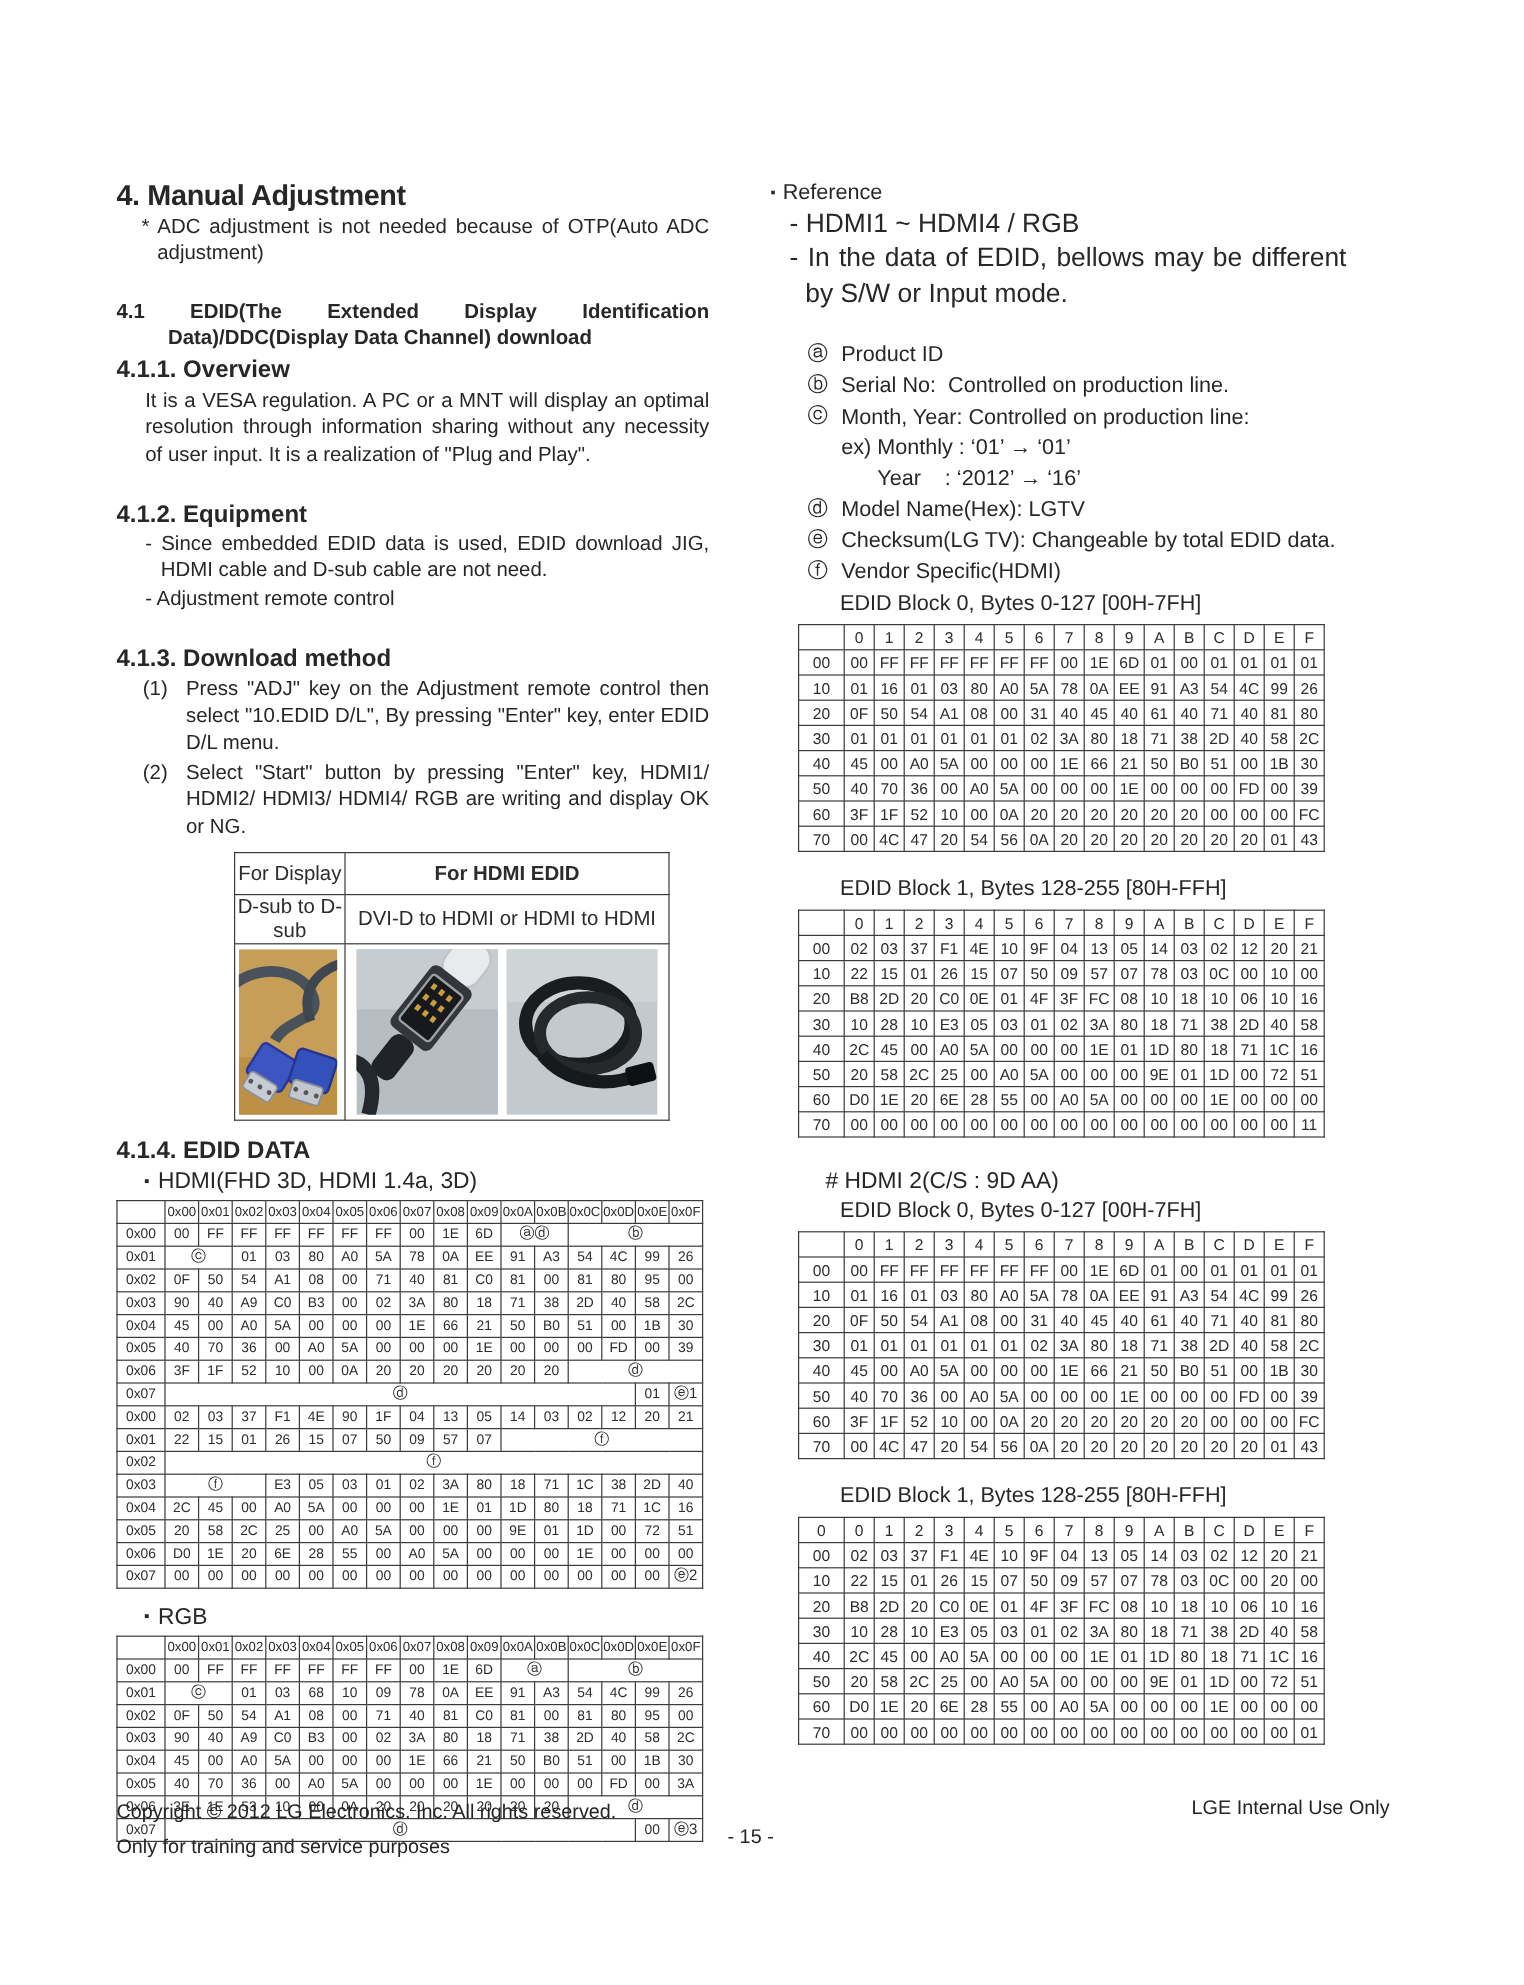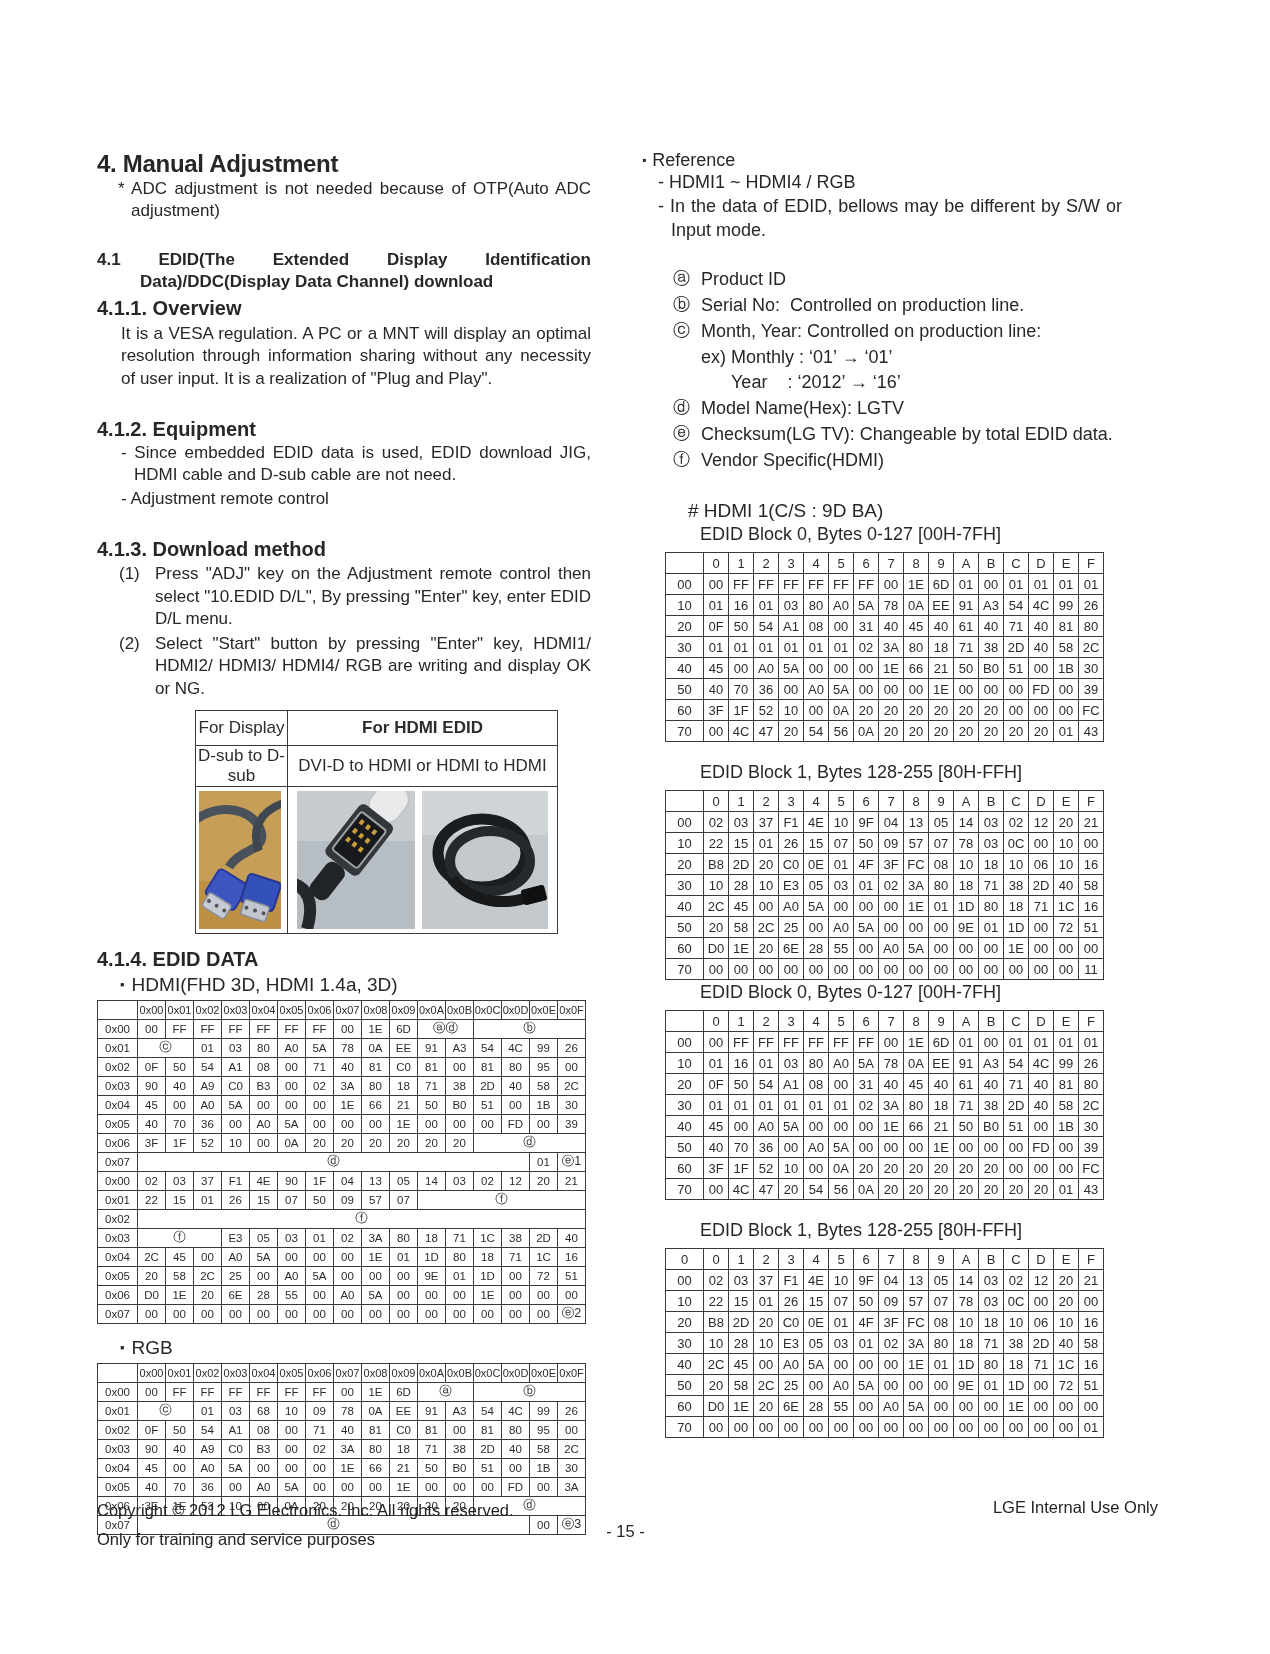--- a/index.html
+++ b/index.html
@@ -45,21 +45,21 @@
   .hex-sm td.mark { font-size:12.5px; }
   .hex-lg td { width:25px; height:21px; font-size:13px; }
   .hex-lg td.lbl { width:38px; }
 
   .bullet-line { font-size:19px; margin-top:13px; padding-left:23px; }
   .bullet-sq { font-size:13px; vertical-align:2px; padding-right:7px; }
 
   
   .ref-head { font-size:18px; }
   .ref-head .bullet-sq { font-size:12px; padding-right:6px; }
-  .ref-dash { font-size:18px; line-height:1.33; text-align:justify;
+  .ref-dash { font-size:22px; line-height:1.33; text-align:justify;
               padding-left:29px; text-indent:-13px; white-space:pre-wrap; }
   .ref-list { margin-top:24px; }
   .ref-item { display:flex; font-size:18px; line-height:1.44; padding-left:31px; }
   .ref-item .mk { flex:0 0 28px; font-size:17px; }
   .ref-item .tx { flex:1; white-space:pre-wrap; }
   .ref-item.sub { padding-left:59px; }
   .tbl-head1 { font-size:19px; margin-left:46px; margin-top:26px; }
   .tbl-head2 { font-size:18px; margin-left:58px; margin-top:2px; }
   .hex-lg { margin-left:23px; margin-top:7px; }
 
@@ -653,21 +653,20 @@
     <div class="ref-item">
       <span class="mk">ⓔ</span>
       <span class="tx">Checksum(LG TV): Changeable by total EDID data.</span>
     </div>
     <div class="ref-item">
       <span class="mk">ⓕ</span>
       <span class="tx">Vendor Specific(HDMI)</span>
     </div>
   </div>
 
-  <div class="tbl-head1"># HDMI 1(C/S : 9D BA)</div>
   <div class="tbl-head2">EDID Block 0, Bytes 0-127 [00H-7FH]</div>
   <div class="hex hex-lg">
       <table>
         <tbody>
           <tr>
             <td class="lbl hd"></td>
             <td class="hd">0</td>
             <td class="hd">1</td>
             <td class="hd">2</td>
             <td class="hd">3</td>
@@ -1012,20 +1011,21 @@
             <td>00</td>
             <td>00</td>
             <td>00</td>
             <td>00</td>
             <td>11</td>
           </tr>
         </tbody>
       </table>
     </div>
 
+  <div class="tbl-head1"># HDMI 2(C/S : 9D AA)</div>
   <div class="tbl-head2">EDID Block 0, Bytes 0-127 [00H-7FH]</div>
   <div class="hex hex-lg">
       <table>
         <tbody>
           <tr>
             <td class="lbl hd"></td>
             <td class="hd">0</td>
             <td class="hd">1</td>
             <td class="hd">2</td>
             <td class="hd">3</td>

